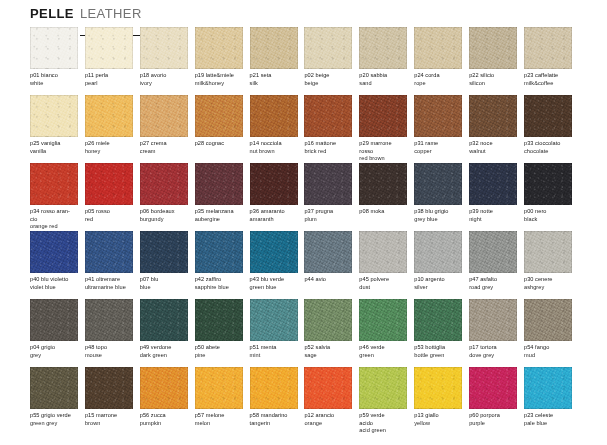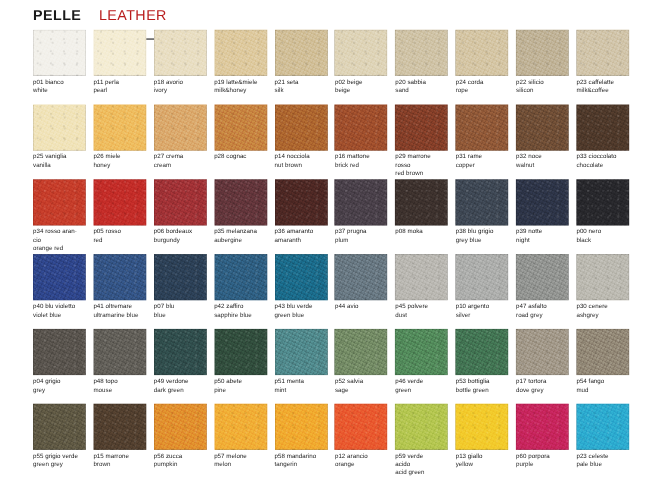--- a/index.html
+++ b/index.html
@@ -20,33 +20,33 @@
     position: relative;
     box-sizing: border-box;
     padding: 0;
   }
   .title-bar {
     position: absolute;
     left: 30px;
     top: 6px;
     display: flex;
     align-items: baseline;
-    gap: 16px;
+    gap: 6px;
   }
   .title-pelle {
     font-size: 13px;
     font-weight: bold;
     letter-spacing: 0.4px;
     color: #1a1a1a;
   }
   .title-leather {
     font-size: 13px;
     font-weight: normal;
     letter-spacing: 0.4px;
-    color: #b91c1c;
+    color: #737373;
     border-bottom: 1.5px solid #1a1a1a;
     padding-bottom: 14px;
   }
   .grid {
     position: absolute;
     left: 30px;
     top: 27px;
     width: 549px;
     display: flex;
     flex-direction: column;

